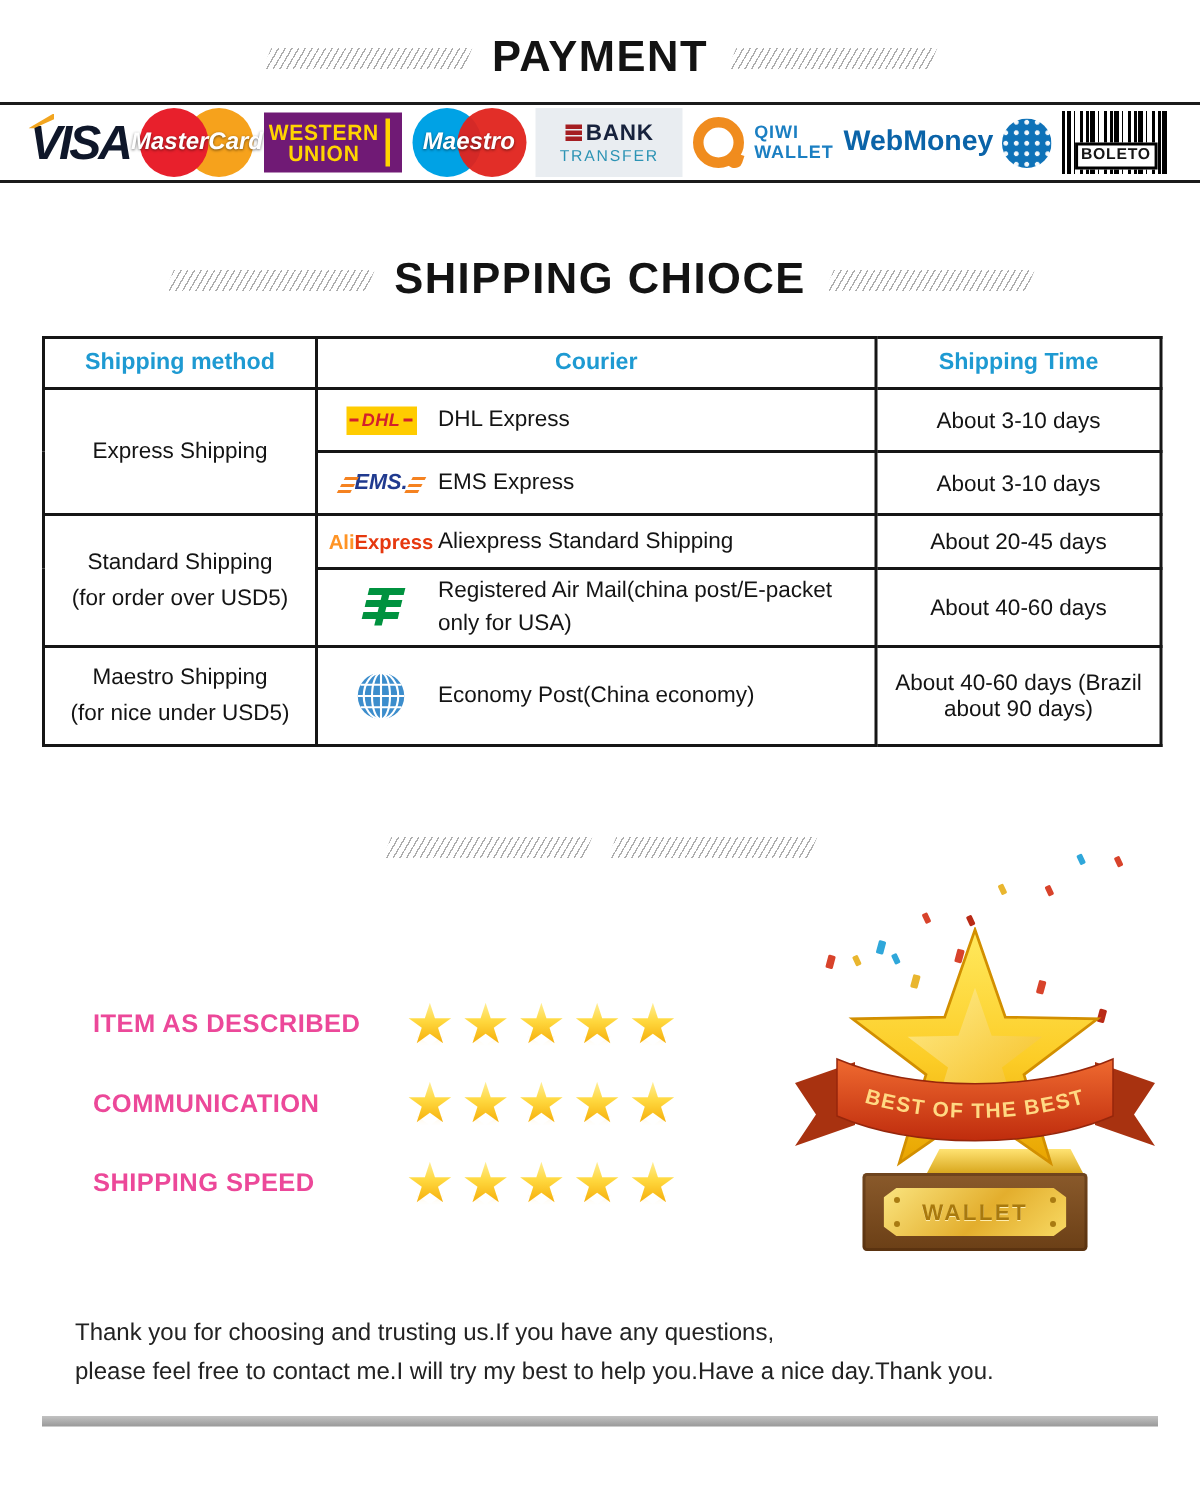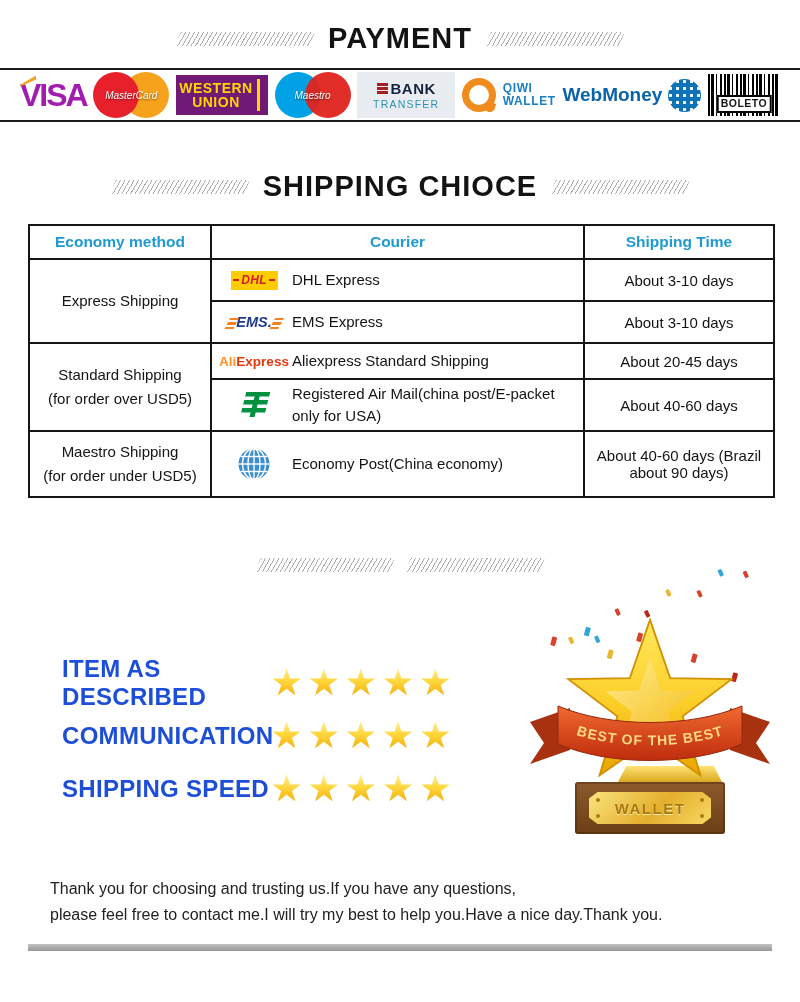--- a/index.html
+++ b/index.html
@@ -14,30 +14,30 @@
   #payment-title{top:22px;}
   #shipping-title{top:170px;}
   #feedback-title{top:558px;}
 
   
   .payment-strip{position:absolute;top:68px;left:0;width:800px;height:54px;box-sizing:border-box;
                  border-top:2px solid #1b1b1b;border-bottom:2px solid #1b1b1b;background:#fff;
                  display:flex;align-items:center;justify-content:space-between;padding:0 20px;}
   .pm{display:flex;align-items:center;justify-content:center;}
 
-  .visa{position:relative;font-weight:bold;font-size:32px;letter-spacing:-2px;color:#a21caf;}
+  .visa{position:relative;font-style:italic;font-weight:bold;font-size:32px;letter-spacing:-2px;color:#0f172a;}
   .visa-flag{position:absolute;left:-1px;top:-1px;width:17px;height:10px;background:#f2a51f;
              clip-path:polygon(0 100%,100% 0,100% 40%,22% 100%);}
 
   .mc{position:relative;width:76px;height:46px;}
   .mc .c{position:absolute;top:0;width:46px;height:46px;border-radius:50%;}
   .mc .c.red{left:0;background:#e8202c;z-index:2;}
   .mc .c.yel{right:0;background:#f6a21c;z-index:1;}
   .mc .mc-text,.maestro .mc-text{position:absolute;inset:0;display:flex;align-items:center;justify-content:center;
-      z-index:3;color:#fff;font-weight:normal;font-style:italic;font-size:10px;text-shadow:0 1px 2px rgba(0,0,0,.55);}
+      z-index:3;color:#fff;font-weight:bold;font-style:italic;font-size:16px;text-shadow:0 1px 2px rgba(0,0,0,.55);}
 
   .wu{width:92px;height:40px;background:#701a75;position:relative;display:flex;flex-direction:column;
       align-items:center;justify-content:center;line-height:1.02;padding-right:12px;box-sizing:border-box;}
   .wu span{color:#ffd400;font-weight:bold;font-size:14px;letter-spacing:.5px;transform:scaleY(1.05);}
   .wu::after{content:"";position:absolute;right:8px;top:4px;bottom:4px;width:3px;background:#ffd400;}
 
   .maestro{position:relative;width:76px;height:46px;}
   .maestro .c{position:absolute;top:0;width:46px;height:46px;border-radius:50%;}
   .maestro .c.blu{left:0;background:#00a2e5;z-index:1;}
   .maestro .c.red2{right:0;background:#e0231c;z-index:2;opacity:.95;}
@@ -85,21 +85,21 @@
   .ems{display:flex;align-items:flex-end;gap:0;color:#203a8f;font-weight:bold;font-style:italic;font-size:14.5px;}
   .ems-stripes{width:9px;height:12px;transform:skewX(-28deg);
                background:repeating-linear-gradient(180deg,#f58220 0 2.2px,transparent 2.2px 4.4px);}
 
   .ali{font-weight:600;font-size:13.5px;letter-spacing:0;}
   .ali .ali1{color:#ff9425;} .ali .ali2{color:#e6380e;}
 
   
   .ratings{position:absolute;left:62px;top:656px;width:430px;}
   .rating-row{display:flex;align-items:center;height:53px;}
-  .rating-label{width:208px;font-size:24px;font-weight:bold;color:#1d4ed8;letter-spacing:.3px;}
+  .rating-label{width:208px;font-size:17px;font-weight:bold;color:#ec4899;letter-spacing:.3px;}
   .stars{display:flex;gap:4px;}
   .star{font-size:37px;line-height:1;
         background:linear-gradient(180deg,#fff0a0 8%,#ffd83e 45%,#f3a500 95%);
         -webkit-background-clip:text;background-clip:text;color:transparent;
         -webkit-box-reflect:below -16px linear-gradient(transparent 68%,rgba(0,0,0,.22));}
 
   
   .trophy{position:absolute;left:520px;top:600px;width:260px;height:250px;}
   .confetti{position:absolute;border-radius:1px;}
   .confetti-a{left:10px;top:0;width:5px;height:9px;transform:rotate(15deg);background:transparent;
@@ -187,21 +187,21 @@
   </div>
 
   <table class="ship-table">
     <colgroup>
         <col style="width:182px">
         <col style="width:373px">
         <col style="width:190px">
       </colgroup>
     <tbody>
         <tr class="r-head">
-      <th>Economy method</th>
+      <th>Shipping method</th>
       <th>Courier</th>
       <th>Shipping Time</th>
     </tr>
     <tr class="r1">
       <td rowspan="2">
         <div class="method-note">Express Shipping</div>
       </td>
       <td class="courier-cell">
         <div class="courier-flex">
           <span class="icon-box">
@@ -262,21 +262,21 @@
             </svg>
           </span>
           <span class="courier-name">Registered Air Mail(china post/E-packet only for USA)</span>
         </div>
       </td>
       <td>About 40-60 days</td>
     </tr>
     <tr class="r5">
       <td>
         <div class="method-note">Maestro Shipping</div>
-        <div class="method-note">(for order under USD5)</div>
+        <div class="method-note">(for nice under USD5)</div>
       </td>
       <td class="courier-cell">
         <div class="courier-flex">
           <span class="icon-box">
             <svg width="36" height="36" viewBox="0 0 36 36">
               <circle cx="18" cy="18" r="15.5" fill="#3c8dcc"></circle>
               <g stroke="#ffffff" stroke-width="1.4" fill="none">
                 <ellipse cx="18" cy="18" rx="6" ry="15.5"></ellipse>
                 <ellipse cx="18" cy="18" rx="11.5" ry="15.5"></ellipse>
                 <line x1="2.5" y1="18" x2="33.5" y2="18"></line>

